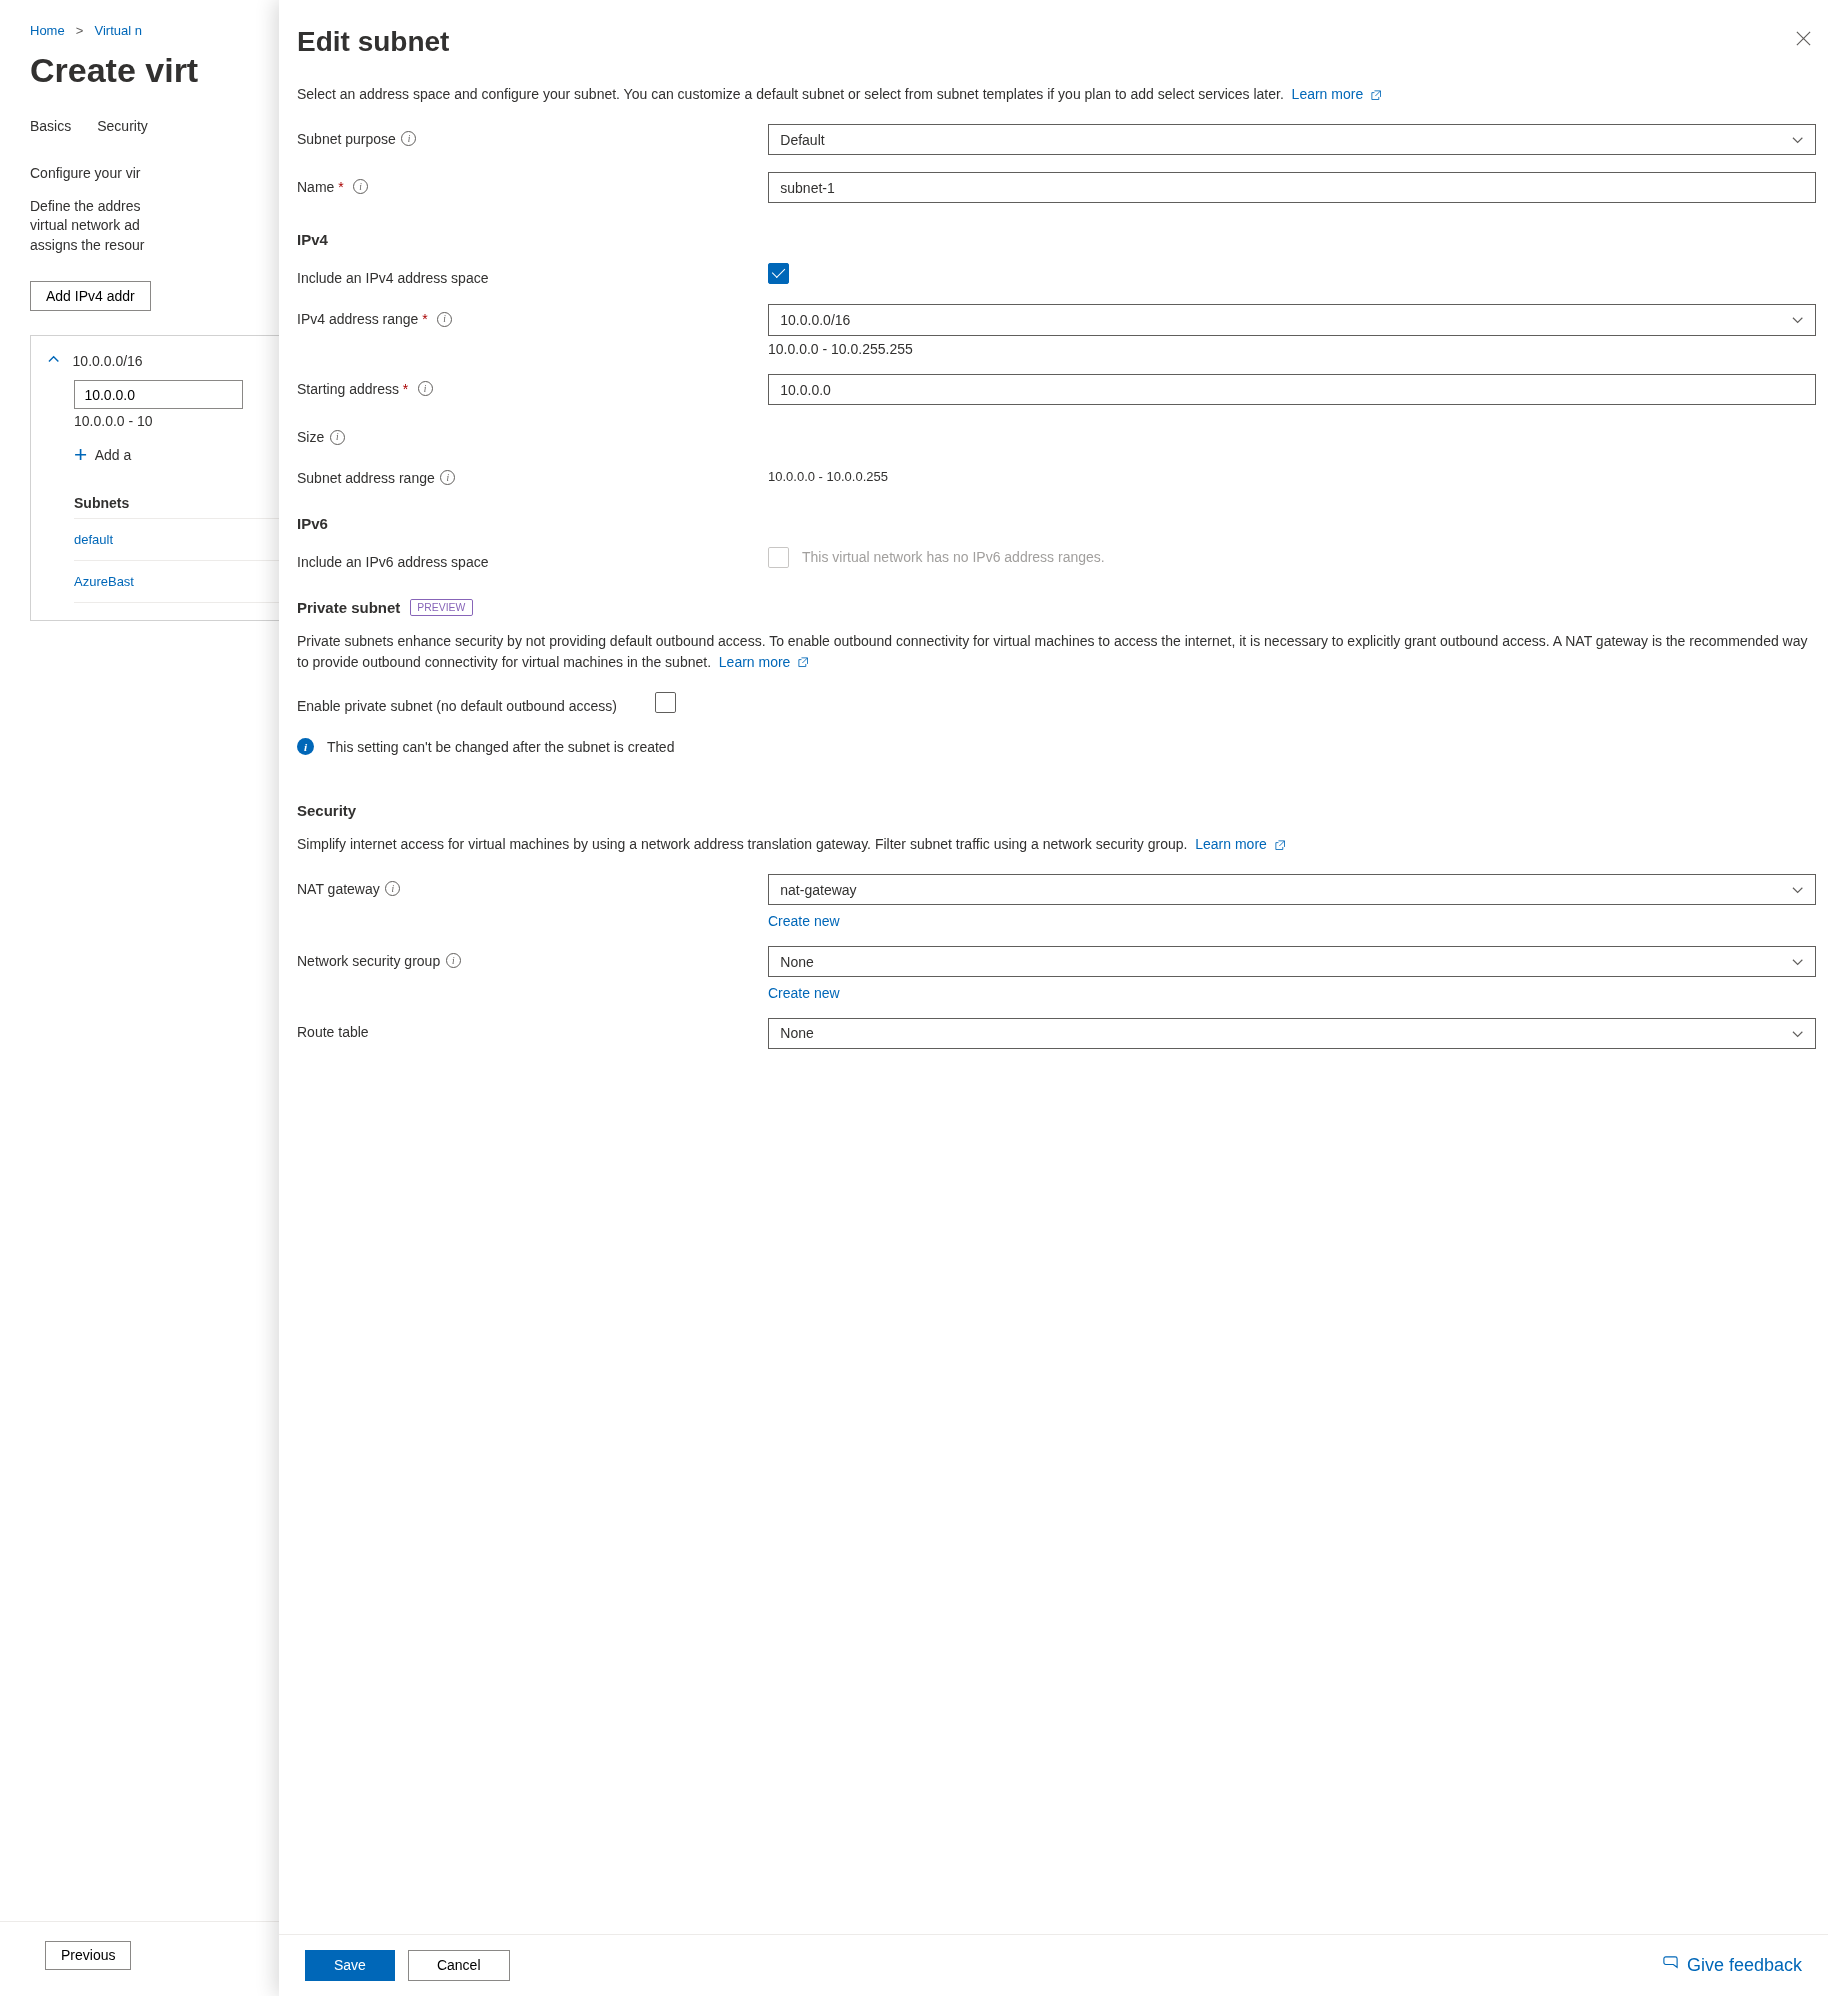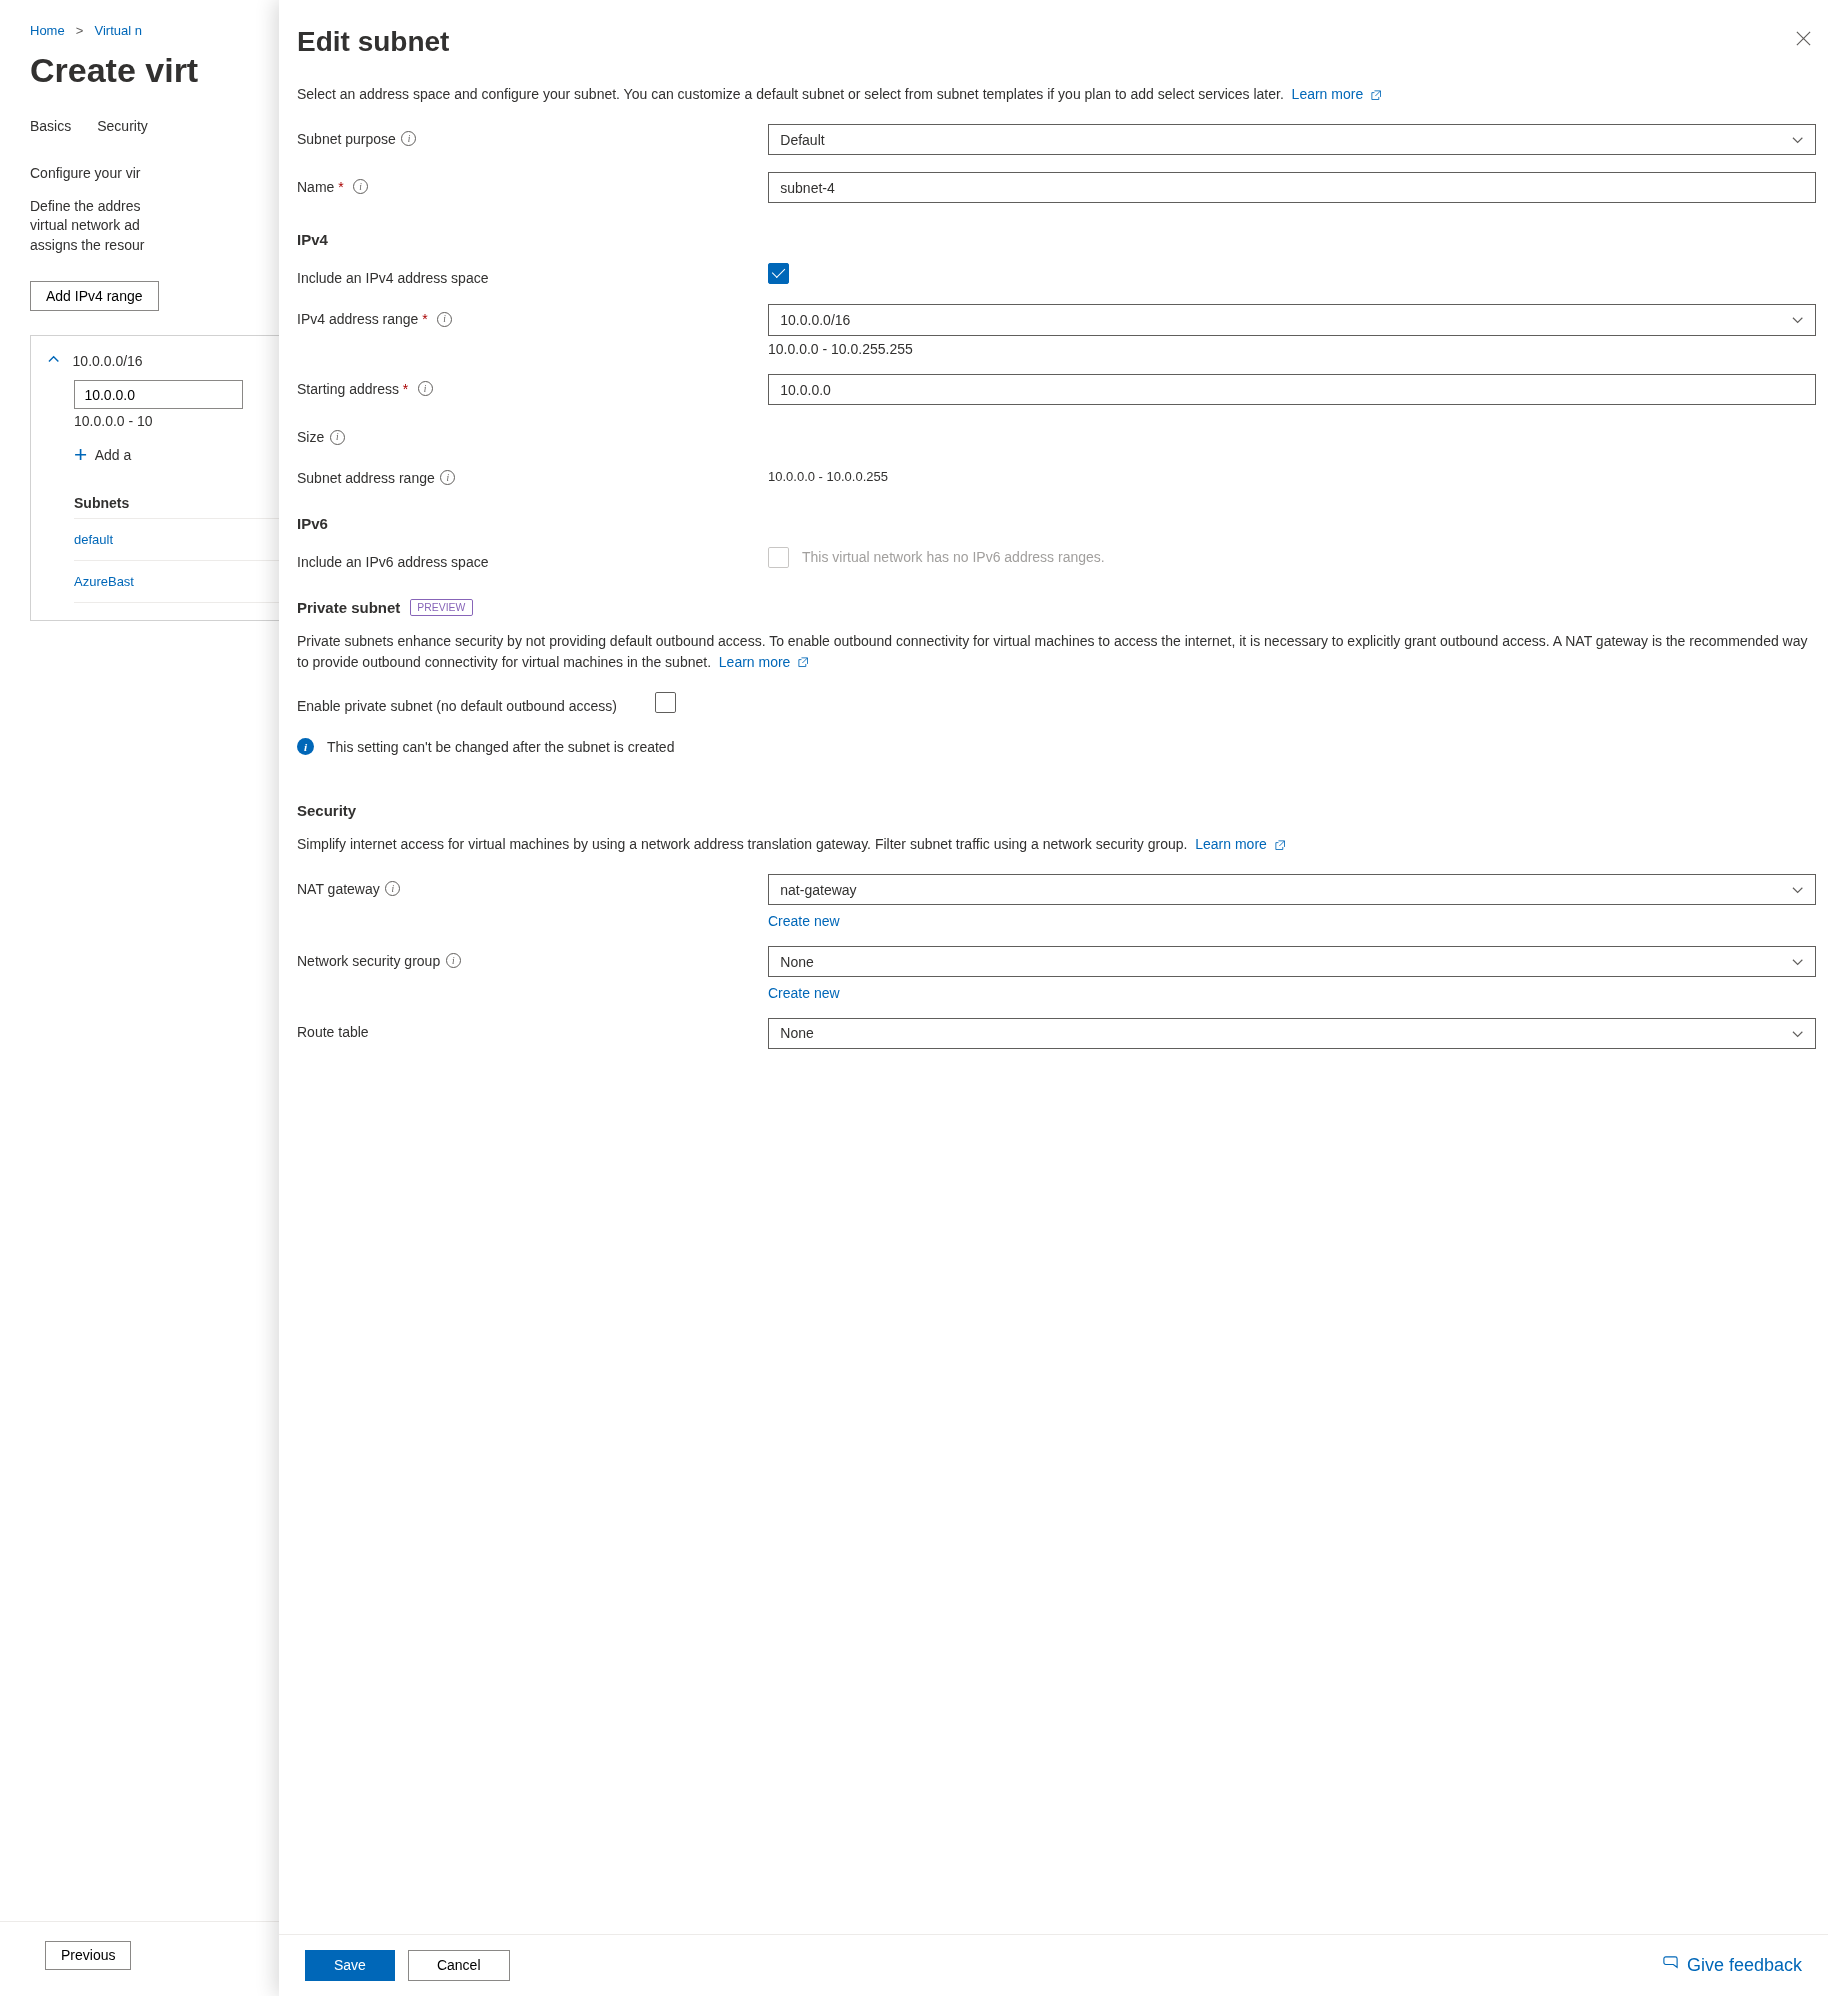--- a/index.html
+++ b/index.html
@@ -307,21 +307,21 @@
     <a href="#">Virtual n</a>
   </div>
   <h1>Create virt</h1>
   <div class="tabs">
     <div class="tab">Basics</div>
     <div class="tab">Security</div>
   </div>
   <div class="bg-body">
     <p>Configure your vir</p>
     <p style="max-width:132px">Define the addres virtual network ad assigns the resour</p>
-    <button class="bg-button">Add IPv4 range</button>
+    <button class="bg-button">Add IPv4 addr</button>
 
     <div class="bg-card">
       <div class="iprow">
         <svg class="chevron" viewBox="0 0 12 12">
             <path d="M1 8 L6 3 L11 8" stroke="#0067b8" stroke-width="1.5" fill="none"></path>
           </svg>
         <span style="margin-left:9.4px">10.0.0.0/16</span>
       </div>
       <div style="padding-left:26px">
         <input class="textinput" value="10.0.0.0" style="">
@@ -383,21 +383,21 @@
     </div>
 
     <div class="form-row">
       <div class="label-col">
         <span>Name</span>
         <span class="req">*</span>
         <span class="info-icon">i</span>
       </div>
       <div class="control-col">
         <div class="textinput">
-          <span>subnet-4</span>
+          <span>subnet-1</span>
         </div>
       </div>
     </div>
 
     <div class="section-title">IPv4</div>
 
     <div class="form-row">
       <div class="label-col">
         <span>Include an IPv4 address space</span>
       </div>

